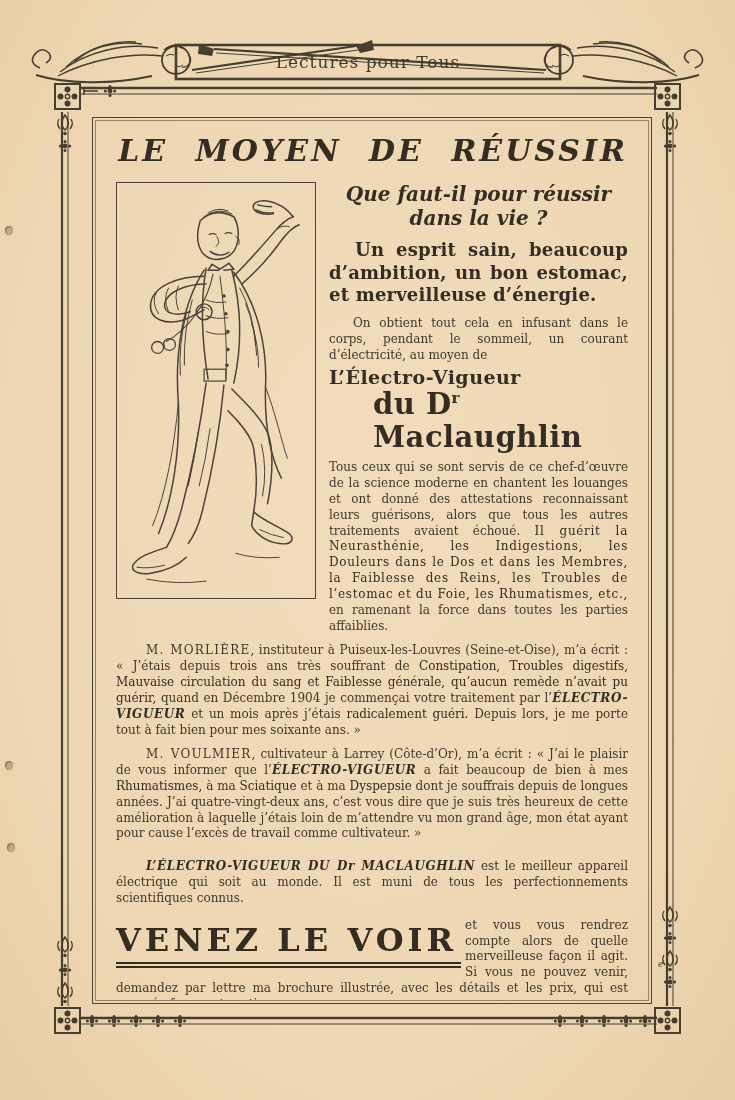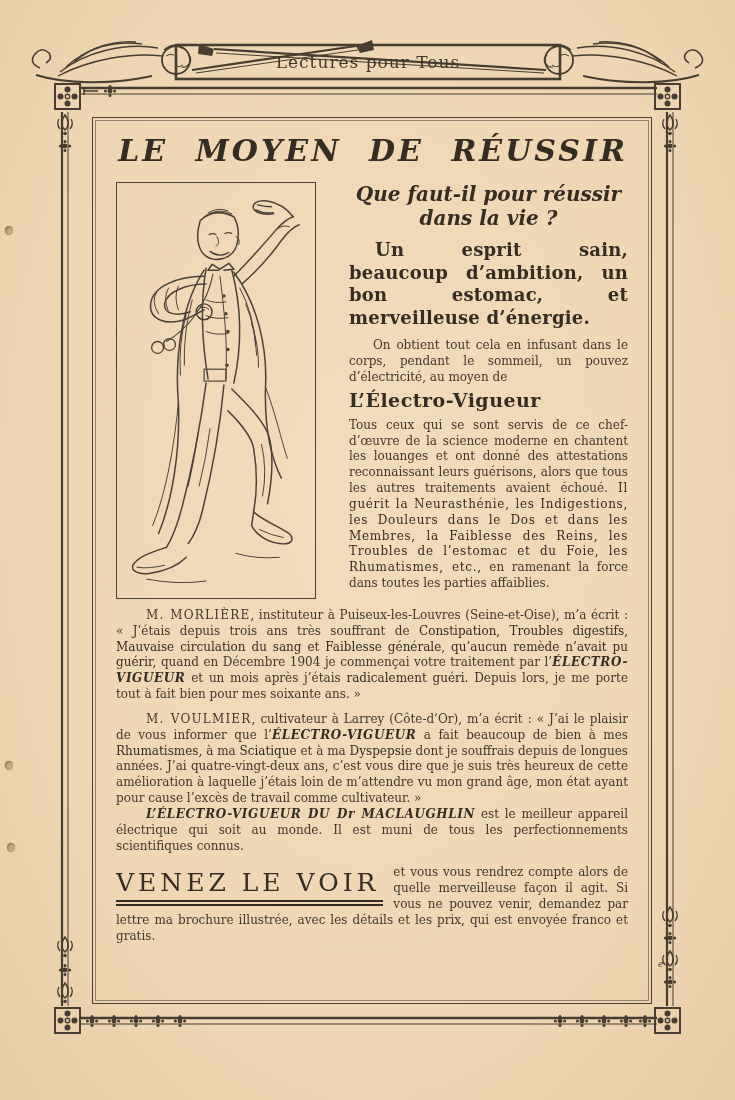--- a/index.html
+++ b/index.html
@@ -34,21 +34,21 @@
   .inner-frame::before{
     content:"";position:absolute;inset:2px;border:1px solid rgba(74,66,54,.55);
     pointer-events:none;
   }
   .content{position:absolute;inset:3px;padding:8px 20px 6px 20px;overflow:hidden;}
   h1.title{
     font-size:30px;font-style:italic;font-weight:600;text-align:right;
     letter-spacing:3px;word-spacing:14px;color:var(--ink-dark);
     margin:4px 0 14px 0;white-space:nowrap;
   }
-  .columns{display:flex;align-items:flex-start;gap:20px;}
+  .columns{display:flex;align-items:flex-start;}
   .figure-box{
     flex:0 0 200px;width:200px;height:417px;border:1.5px solid var(--line);
     margin-right:13px;background:transparent;
   }
   .figure-box svg{display:block;width:100%;height:100%;}
   .right-col{flex:1;min-width:0;}
   .question{
     font-size:20px;font-weight:bold;font-style:italic;text-align:center;
     line-height:1.2;color:var(--ink-dark);margin-bottom:9px;
   }
@@ -58,29 +58,29 @@
   }
   .lead{font-size:12px;line-height:1.35;text-align:justify;text-indent:24px;margin-bottom:4px;}
   .product{color:var(--ink-dark);font-weight:bold;line-height:1.12;margin:2px 0 7px 0;}
   .product .l1{font-size:19px;display:block;letter-spacing:.5px;}
   .product .l2{font-size:29px;display:block;margin-left:44px;letter-spacing:.5px;}
   .product sup{font-size:15px;}
   p.para{font-size:12px;line-height:1.32;text-align:justify;}
   .benefits{margin-top:2px;}
   .benefits .b{letter-spacing:.7px;}
   .testimonial{text-indent:30px;margin-top:9px;}
-  .summary{text-indent:30px;margin-top:0;}
+  .summary{text-indent:30px;margin-top:17px;}
   .b{font-weight:normal;color:var(--ink-dark);}
   .caps{letter-spacing:1.2px;font-size:12px;}
   .ev{font-weight:bold;font-style:italic;letter-spacing:.6px;color:var(--ink-dark);}
   .visit-para{font-size:12px;line-height:1.32;text-align:justify;margin-top:11px;}
   .cta{
-    float:left;font-size:25px;letter-spacing:4px;color:var(--ink-dark);
-    border-bottom:6px double var(--ink-dark);padding:0 4px 1px 0;margin:1px 10px 2px 0;
-    font-weight:400;white-space:nowrap;
+    float:left;font-size:32px;letter-spacing:4px;color:var(--ink-dark);
+    border-bottom:6px double var(--ink-dark);padding:0 4px 1px 0;margin:1px 4px 2px 0;
+    font-weight:700;white-space:nowrap;
   }
   .printer-mark{
     position:absolute;left:658px;top:959px;font-size:9px;font-style:italic;color:var(--ink);
   }
 </style>
 </head>
 <body>
 
 <div class="page">
 
@@ -250,23 +250,24 @@
             <path d="M30,398 q30,6 60,2 M120,372 q20,6 44,4" stroke-width="1"></path>
           </svg>
         </div>
 
         <div class="right-col">
           <p class="question">
             <span>Que faut-il pour réussir</span><br>
             <span>dans la vie ?</span>
           </p>
           <p class="answer">Un esprit sain, beaucoup d’ambition, un bon estomac, et merveilleuse d’énergie.</p>
-          <p class="lead">On obtient tout cela en infusant dans le corps, pendant le sommeil, un pouvez d’électricité, au moyen de</p>
+          <p class="lead">On obtient tout cela en infusant dans le corps, pendant le sommeil, un courant d’électricité, au moyen de</p>
           <p class="product">
             <span class="l1">L’Électro-Vigueur</span>
+            <span class="l2"><span>du D</span><sup>r</sup><span> Maclaughlin</span></span>
           </p>
           <p class="para benefits"><span>Tous ceux qui se sont servis de ce chef-d’œuvre de la science moderne en chantent les louanges et ont donné des attestations reconnaissant leurs guérisons, alors que tous les autres traitements avaient échoué. </span><span class="b">Il guérit la Neurasthénie, les Indigestions, les Douleurs dans le Dos et dans les Membres, la Faiblesse des Reins, les Troubles de l’estomac et du Foie, les Rhumatismes, etc.,</span><span> en ramenant la force dans toutes les parties affaiblies.</span></p>
         </div>
       </div>
 
       <p class="para testimonial"><span class="caps">M. MORLIÈRE</span><span>, instituteur à Puiseux-les-Louvres (Seine-et-Oise), m’a écrit : « J’étais depuis trois ans très souffrant de </span><span class="b">Constipation, Troubles digestifs, Mauvaise circulation du sang et Faiblesse générale, qu’aucun remède n’avait pu guérir,</span><span> quand en Décembre 1904 je commençai votre traitement par l’</span><span class="ev">ÉLECTRO-VIGUEUR</span><span> et un mois après j’étais </span><span class="b">radicalement guéri.</span><span> Depuis lors, je me porte tout à fait bien pour mes soixante ans. »</span></p>
       <p class="para testimonial"><span class="caps">M. VOULMIER</span><span>, cultivateur à Larrey (Côte-d’Or), m’a écrit : « J’ai le plaisir de vous informer que l’</span><span class="ev">ÉLECTRO-VIGUEUR</span><span> a fait beaucoup de bien à mes </span><span class="b">Rhumatismes,</span><span> à ma </span><span class="b">Sciatique</span><span> et à ma </span><span class="b">Dyspepsie</span><span> dont je souffrais depuis de longues années. J’ai quatre-vingt-deux ans, c’est vous dire que je suis très heureux de cette amélioration à laquelle j’étais loin de m’attendre vu mon grand âge, mon état ayant pour cause l’excès de travail comme cultivateur. »</span></p>
       <p class="para summary"><span class="ev">L’ÉLECTRO-VIGUEUR DU Dr MACLAUGHLIN</span><span> est le meilleur appareil électrique qui soit au monde. Il est muni de tous les perfectionnements scientifiques connus.</span></p>
 
       <p class="visit-para">

